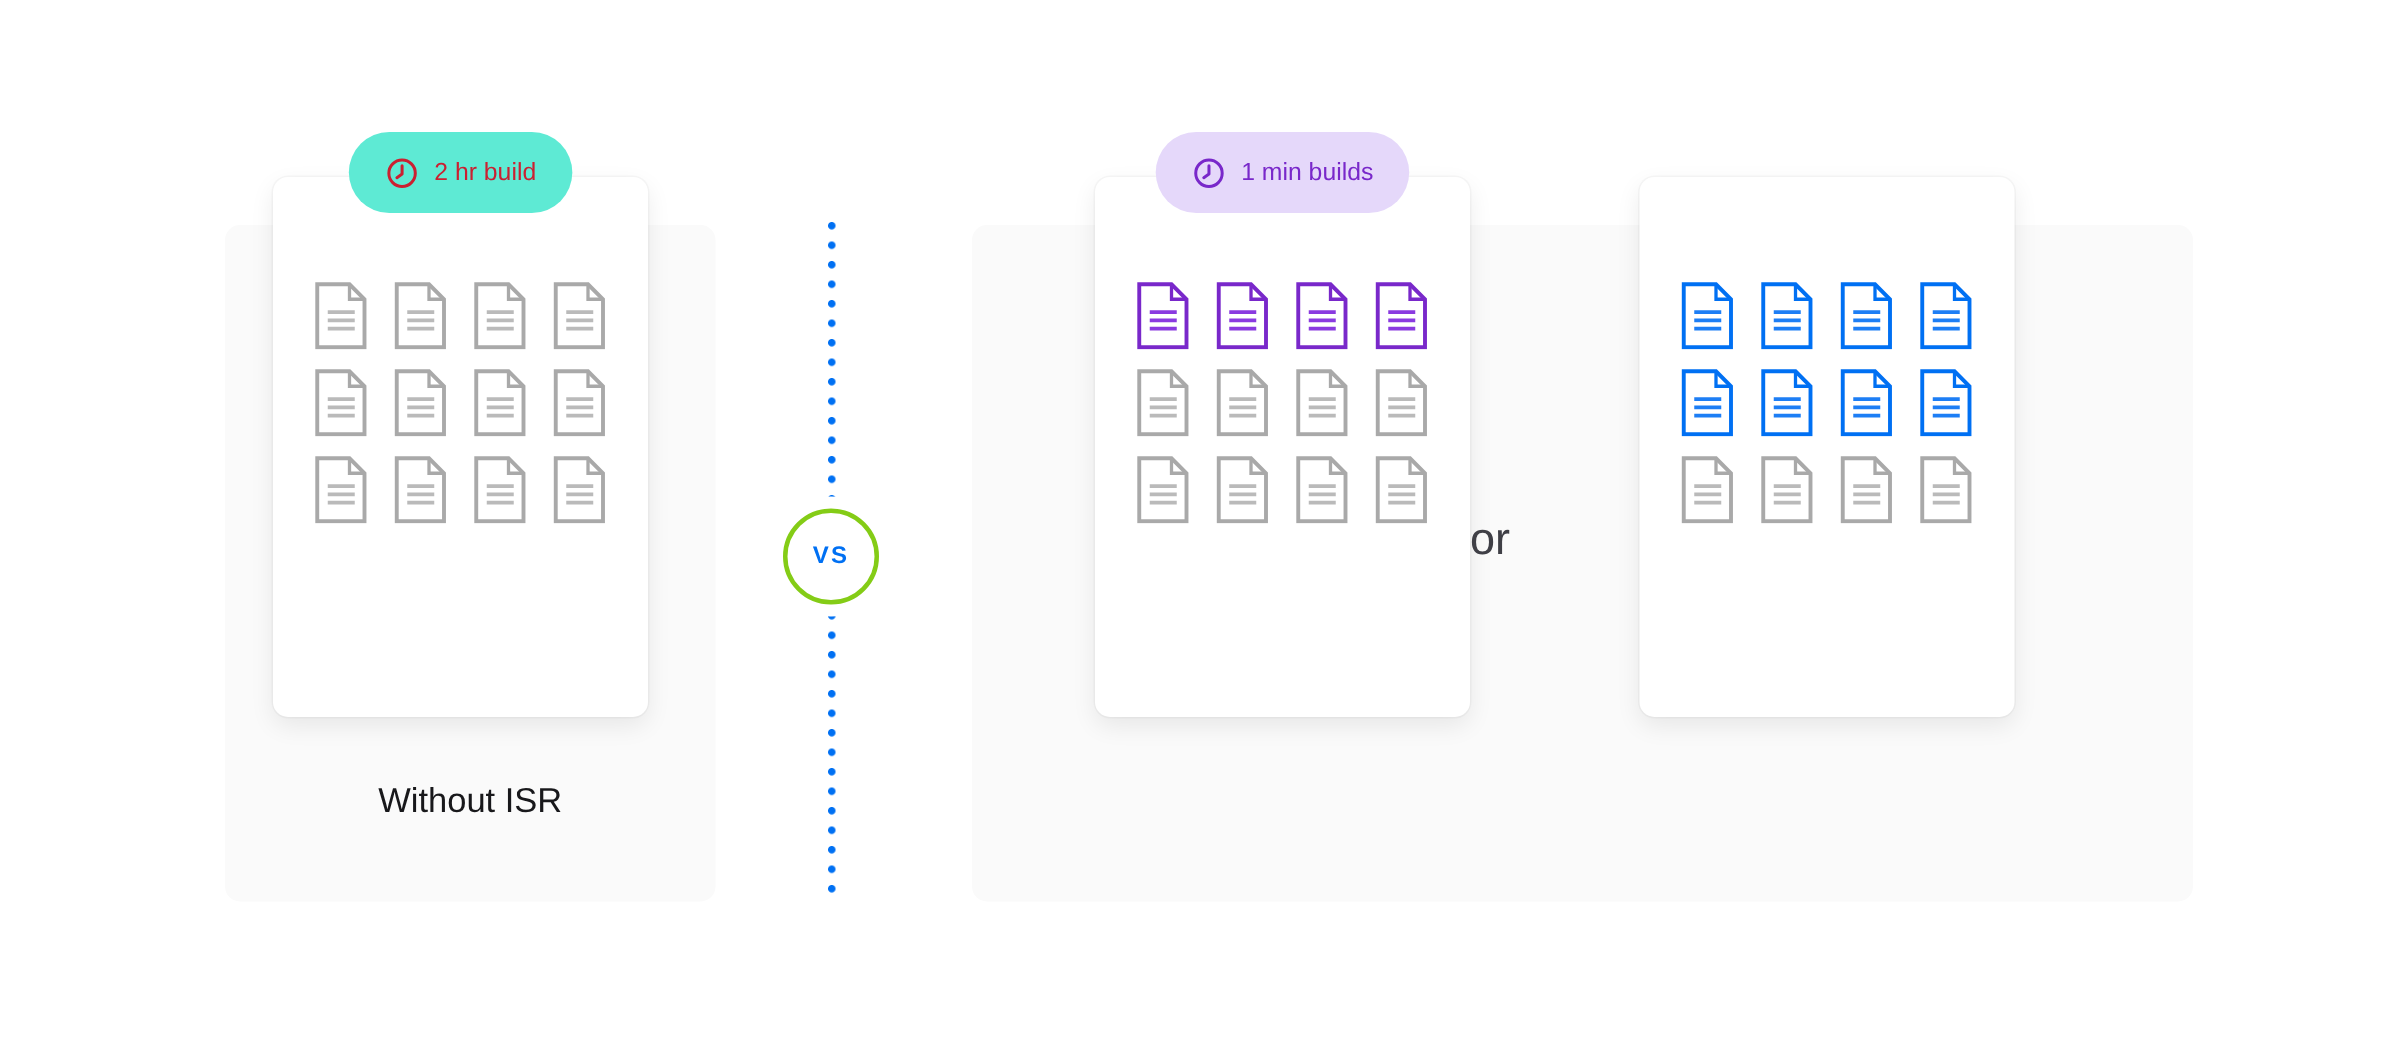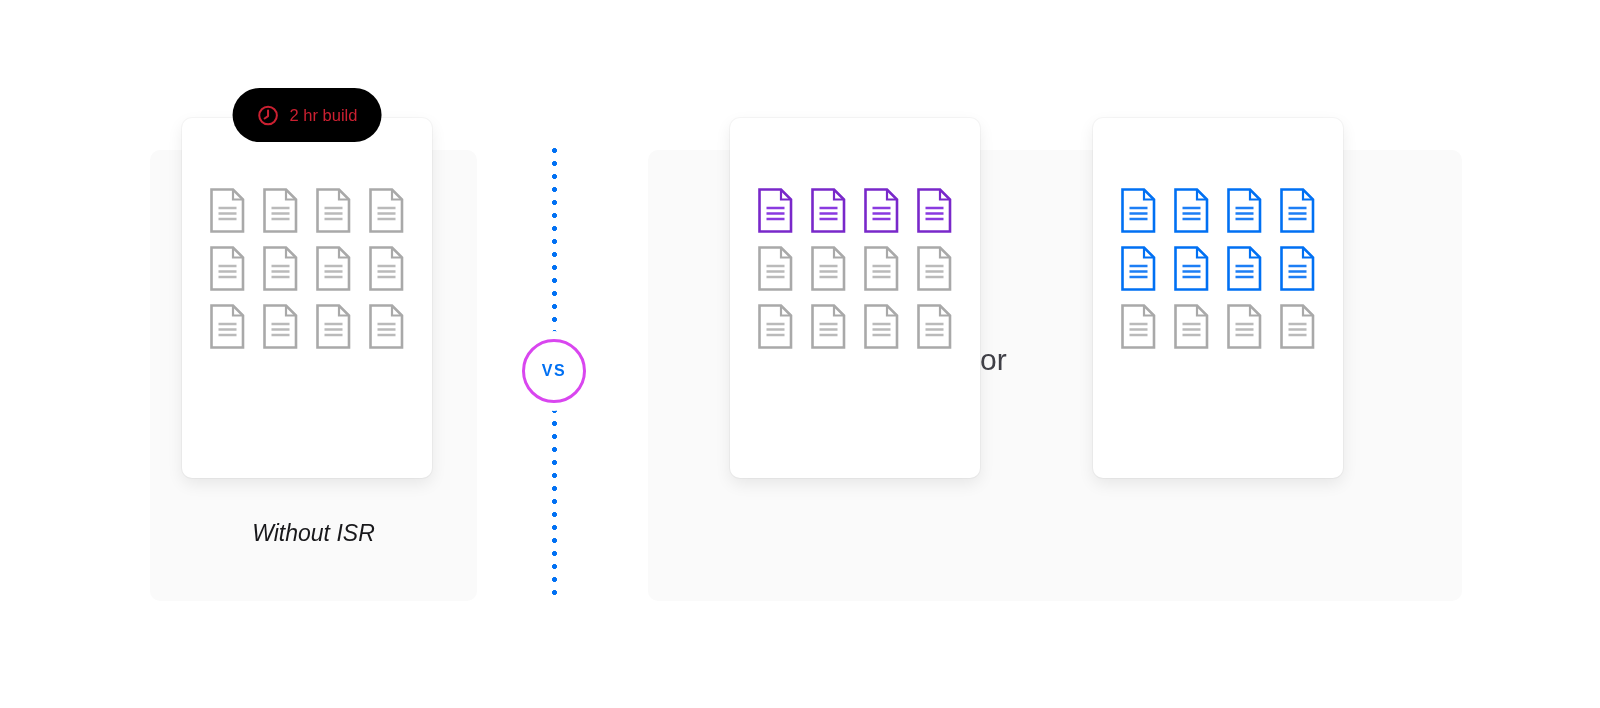--- a/index.html
+++ b/index.html
@@ -46,21 +46,21 @@
     height: 54px;
     padding: 0 24px;
     border-radius: 27px;
     display: flex;
     align-items: center;
     gap: 10px;
     font-size: 16.5px;
     font-weight: 500;
     white-space: nowrap;
   }
-  .badge-red    { background: #000000; color: #cb2031; }
+  .badge-red    { background: #5eead4; color: #cb2031; }
   .badge-purple { background: #e5d8fa; color: #7928ca; }
   .badge-blue   { background: #cfe1fc; color: #0070f3; }
   .clock { width: 23px; height: 23px; display: block; }
 
   
   .doc-grid {
     position: absolute;
     top: 70px;
     left: 50%;
     transform: translateX(-50%);
@@ -95,21 +95,21 @@
   }
 
   
   .section-caption {
     position: absolute;
     text-align: center;
     font-size: 23px;
     line-height: 28px;
     color: #18181b;
   }
-  #left-section-caption  { left: 150px; width: 327px; top: 519px; font-style: italic; }
+  #left-section-caption  { left: 150px; width: 327px; top: 519px; }
   #right-section-caption { left: 730px; width: 613px; top: 512px; }
 
   
   #or-label {
     position: absolute;
     left: 980px;
     width: 113px;
     top: 343px;
     font-size: 30px;
     line-height: 34px;
@@ -127,21 +127,21 @@
     background-size: 5px 13px;
     background-repeat: repeat-y;
   }
   #vs-circle {
     position: absolute;
     left: 522px;
     top: 339px;
     width: 64px;
     height: 64px;
     box-sizing: border-box;
-    border: 3px solid #d946ef;
+    border: 3px solid #84cc16;
     border-radius: 50%;
     background: #ffffff;
     box-shadow: 0 0 0 8px #ffffff;
     display: flex;
     align-items: center;
     justify-content: center;
     color: #0070f3;
     font-size: 16px;
     font-weight: 600;
     letter-spacing: 1.5px;
@@ -276,20 +276,29 @@
   </svg>
       </div>
   </div>
 
   <div id="dotted-divider"></div>
   <div id="vs-circle">
     <span>VS</span>
   </div>
 
   <div class="card" id="card-faster">
+    <div class="badge badge-purple">
+      <span class="clock-slot">
+          <svg class="clock" viewBox="0 0 24 24" xmlns="http://www.w3.org/2000/svg">
+    <circle cx="12" cy="12" r="9.2" fill="none" stroke="currentColor" stroke-width="2.1"></circle>
+    <polyline points="12 6.8 12 12.6 8.4 15.1" fill="none" stroke="currentColor" stroke-width="2.1" stroke-linecap="round" stroke-linejoin="round"></polyline>
+  </svg>
+        </span>
+      <span>1 min builds</span>
+    </div>
     <div class="doc-grid">
         <svg class="doc doc-purple" viewBox="0 0 38 45" xmlns="http://www.w3.org/2000/svg">
     <path class="doc-outline" d="M3 1.5 H24.5 L34.5 11.5 V43.5 H3 Z" stroke-width="2.6"></path>
     <path class="doc-fold" d="M24.5 1.5 V11.5 H34.5" stroke-width="2.2"></path>
     <g class="doc-lines" stroke-width="2.5">
       <line x1="10" y1="20" x2="28" y2="20"></line>
       <line x1="10" y1="25.5" x2="28" y2="25.5"></line>
       <line x1="10" y1="31" x2="28" y2="31"></line>
     </g>
   </svg>

